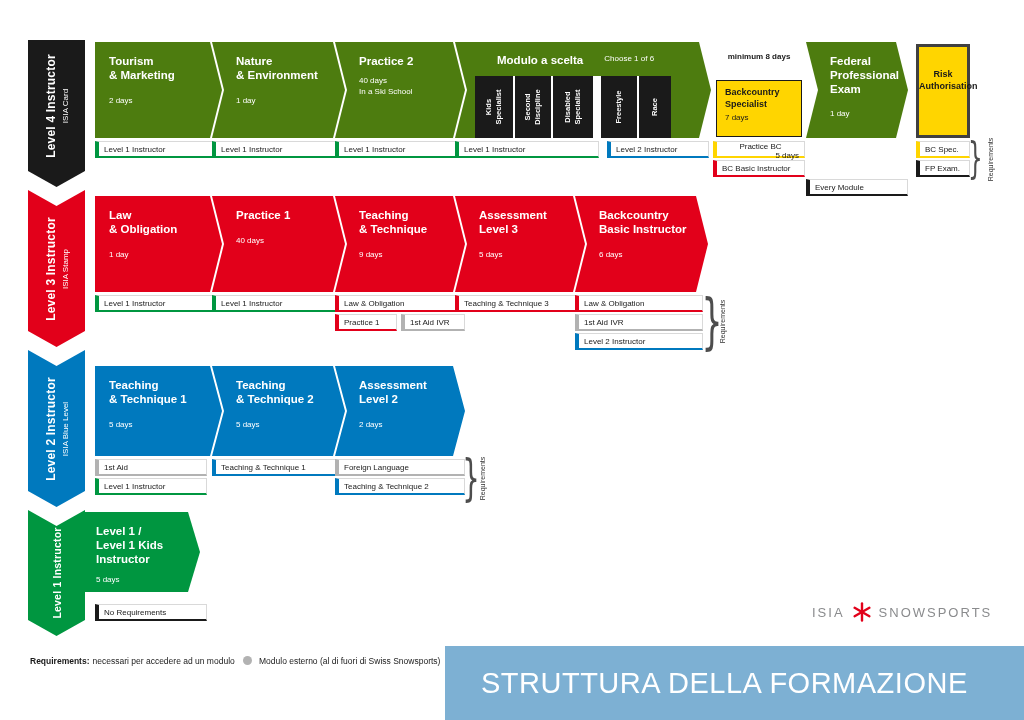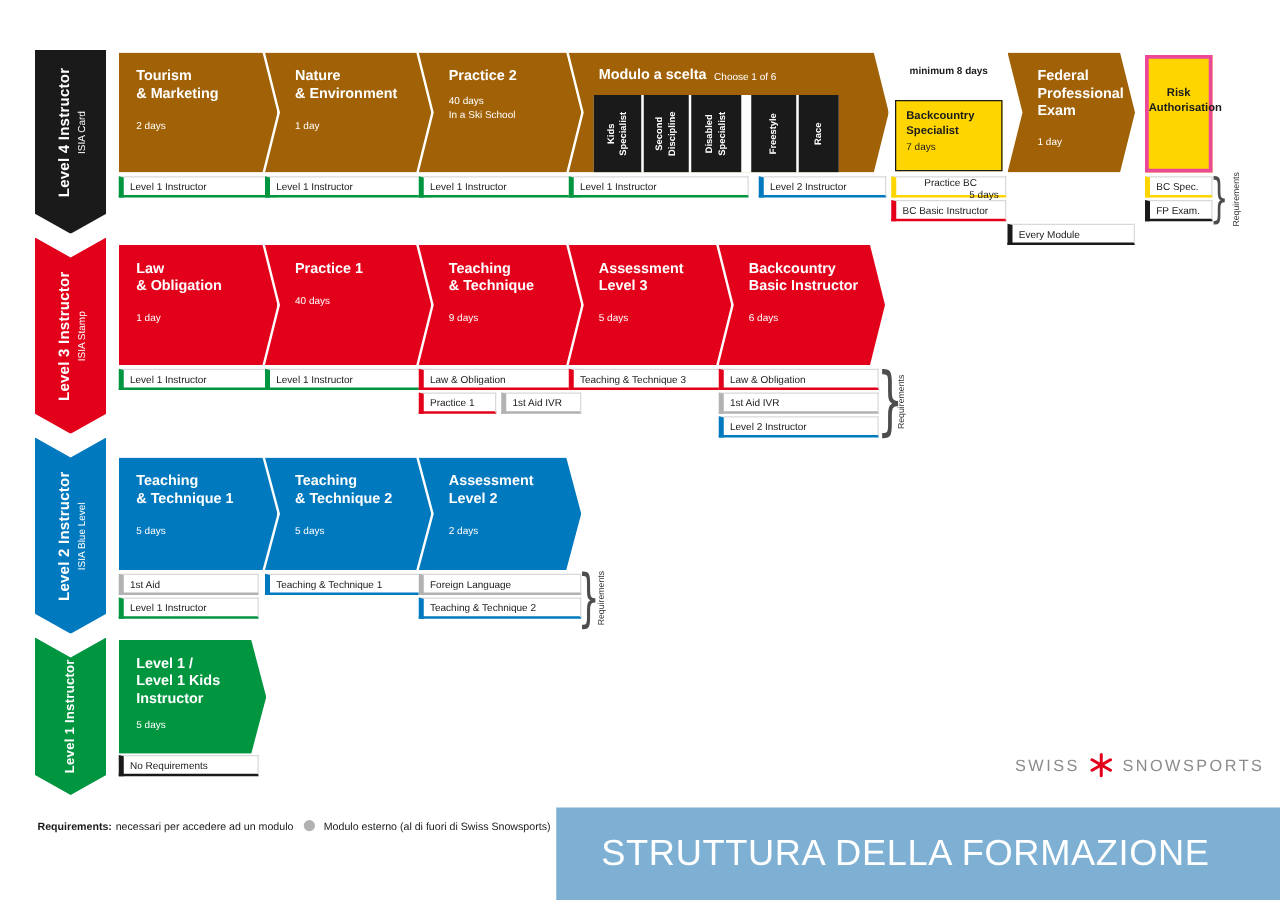--- a/index.html
+++ b/index.html
@@ -19,50 +19,50 @@
   .bs { font-size:8px; margin-top:3px; }
 
   
   .mod { position:absolute; color:#fff; }
   .arrow-r { clip-path: polygon(0 0,calc(100% - 12px) 0,100% 50%,calc(100% - 12px) 100%,0 100%); }
   .notch-l { clip-path: polygon(0 0,calc(100% - 12px) 0,100% 50%,calc(100% - 12px) 100%,0 100%,12px 50%); }
   .pad-a { padding:13px 10px 0 14px; }
   .pad-b { padding:13px 10px 0 24px; }
   .mt { font-weight:bold; font-size:11.5px; line-height:1.2; white-space:pre-line; }
   .md { font-size:8px; margin-top:12px; line-height:1.4; white-space:pre-line; }
-  .bg-k{background:#a16207}.bg-r{background:#e2001a}.bg-b{background:#0079be}.bg-g{background:#009640}
+  .bg-k{background:#4d7c0f}.bg-r{background:#e2001a}.bg-b{background:#0079be}.bg-g{background:#009640}
 
   
   .req { position:absolute; height:17px; background:#fff; border:1px solid #d9d9d9;
          border-left:4px solid #1a1a1a; border-bottom:2px solid #1a1a1a; display:flex;
          align-items:center; font-size:8px; color:#1a1a1a; padding:0 5px; }
   .rq-g{border-left-color:#009640;border-bottom-color:#009640}
   .rq-b{border-left-color:#0079be;border-bottom-color:#0079be}
   .rq-r{border-left-color:#e2001a;border-bottom-color:#e2001a}
   .rq-y{border-left-color:#ffd500;border-bottom-color:#ffd500}
   .rq-x{border-left-color:#b2b2b2;border-bottom-color:#b2b2b2}
   .rval { margin-left:auto; }
 
   
-  .scelta-head { position:absolute; left:24px; top:12px; display:flex; align-items:flex-end; }
+  .scelta-head { position:absolute; left:42px; top:12px; display:flex; align-items:flex-start;gap:15px; }
   .sh-t { font-weight:bold; font-size:11.5px; }
   .sh-c { font-size:8px; margin-left:6px; }
   .opts { position:absolute; left:20px; top:34px; height:62px; display:flex; background:#fff; }
   .opt { background:#1a1a1a; height:100%; position:relative; margin-right:2px; flex:none; }
   .opt:last-child { margin-right:0; }
   .opt.gap { margin-right:8px; }
   .vt { position:absolute; left:50%; top:50%; transform:translate(-50%,-50%) rotate(-90deg);
         font-size:7.5px; font-weight:bold; color:#fff; white-space:pre; text-align:center; line-height:1.35; }
 
   
   .bc { position:absolute; background:#ffd500; border:1px solid #1a1a1a; color:#1a1a1a; padding:6px 4px 0 8px; }
   .mt2 { font-size:9px; font-weight:bold; line-height:1.3; white-space:pre-line; }
   .md2 { font-size:8px; margin-top:3px; }
   .minnote { position:absolute; font-size:8px; font-weight:bold; color:#1a1a1a; text-align:center; }
-  .risk { position:absolute; background:#ffd500; border:3px solid #ec4899; color:#1a1a1a;
+  .risk { position:absolute; background:#ffd500; border:3px solid #404040; color:#1a1a1a;
           padding-top:9px; font-weight:bold; font-size:9px; text-align:center;
           white-space:pre-line; line-height:1.35; }
 
   .brace { position:absolute; color:#4d4d4d; transform:scaleX(.55); transform-origin:center;
            line-height:1; font-family:"DejaVu Sans",sans-serif; }
   .rotlab { position:absolute; transform:rotate(-90deg); font-size:7px; color:#333;
             text-align:center; white-space:nowrap; }
 
   
   .legend { position:absolute; top:656px; font-size:8.5px; color:#1a1a1a; display:flex;
@@ -283,41 +283,41 @@
     </div>
   <div class="req rq-x" style="left:335px;top:459px;width:130px;">
       <span>Foreign Language</span>
     </div>
   <div class="req rq-b" style="left:335px;top:478px;width:130px;">
       <span>Teaching &amp; Technique 2</span>
     </div>
   <div class="brace" style="left:455px;top:453px;font-size:50px;">}</div>
   <div class="rotlab" style="left:457px;top:475px;width:50px;">Requirements</div>
 
-  <div class="mod arrow-r pad-a bg-g" style="left:95px;top:512px;width:118px;height:91px;">
+  <div class="mod arrow-r pad-a bg-g" style="left:82px;top:512px;width:118px;height:80px;">
     <div class="mt">Level 1 /
 Level 1 Kids
 Instructor</div>
     <div class="md" style="margin-top:8px;">5 days</div>
   </div>
   <div class="req" style="left:95px;top:604px;width:112px;">
       <span>No Requirements</span>
     </div>
 
   <div class="legend" style="left:30px;">
     <span class="lb">Requirements:</span>
     <span>necessari per accedere ad un modulo</span>
   </div>
   <div class="legend" style="left:243px;">
     <span class="dot"></span>
     <span>Modulo esterno (al di fuori di Swiss Snowsports)</span>
   </div>
 
   <div class="logo">
-    <span>SWISS</span>
+    <span>ISIA</span>
     <svg width="20" height="20" viewBox="0 0 20 20" aria-hidden="true">
       <g stroke="#e2001a" stroke-width="2.4" stroke-linecap="round">
         <line x1="10" y1="1.5" x2="10" y2="18.5"></line>
         <line x1="2.6" y1="5.8" x2="17.4" y2="14.2"></line>
         <line x1="2.6" y1="14.2" x2="17.4" y2="5.8"></line>
       </g>
     </svg>
     <span>SNOWSPORTS</span>
   </div>
 

